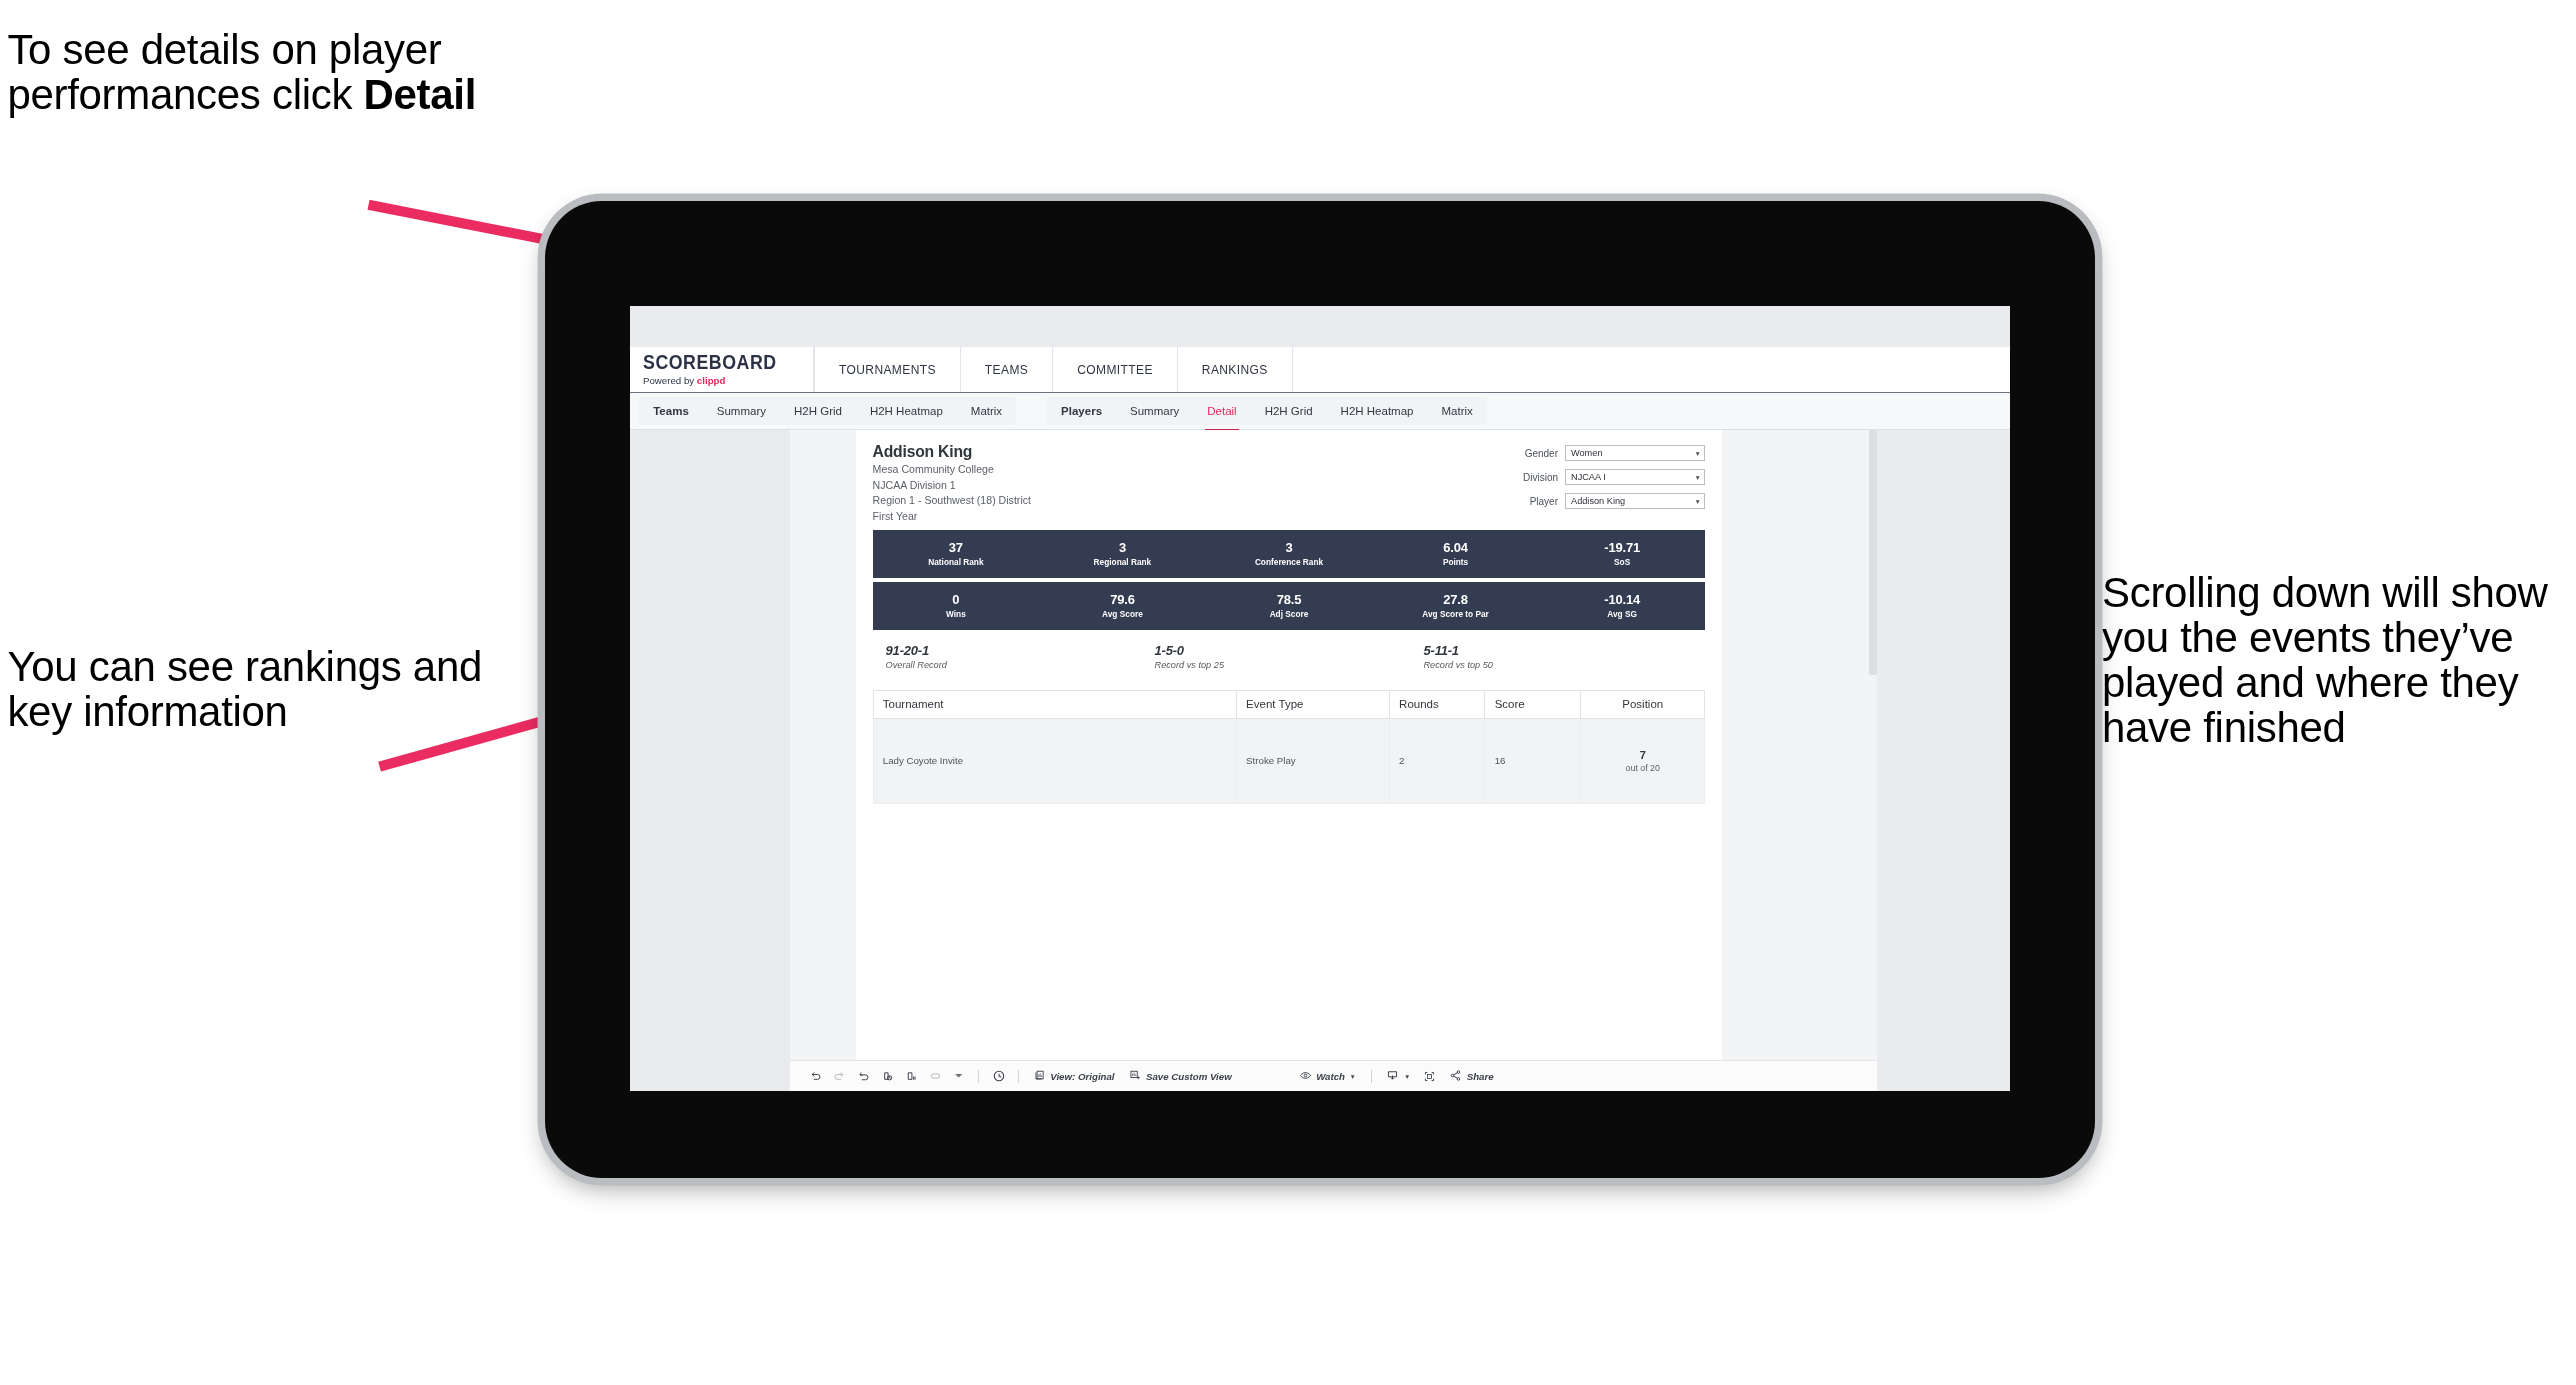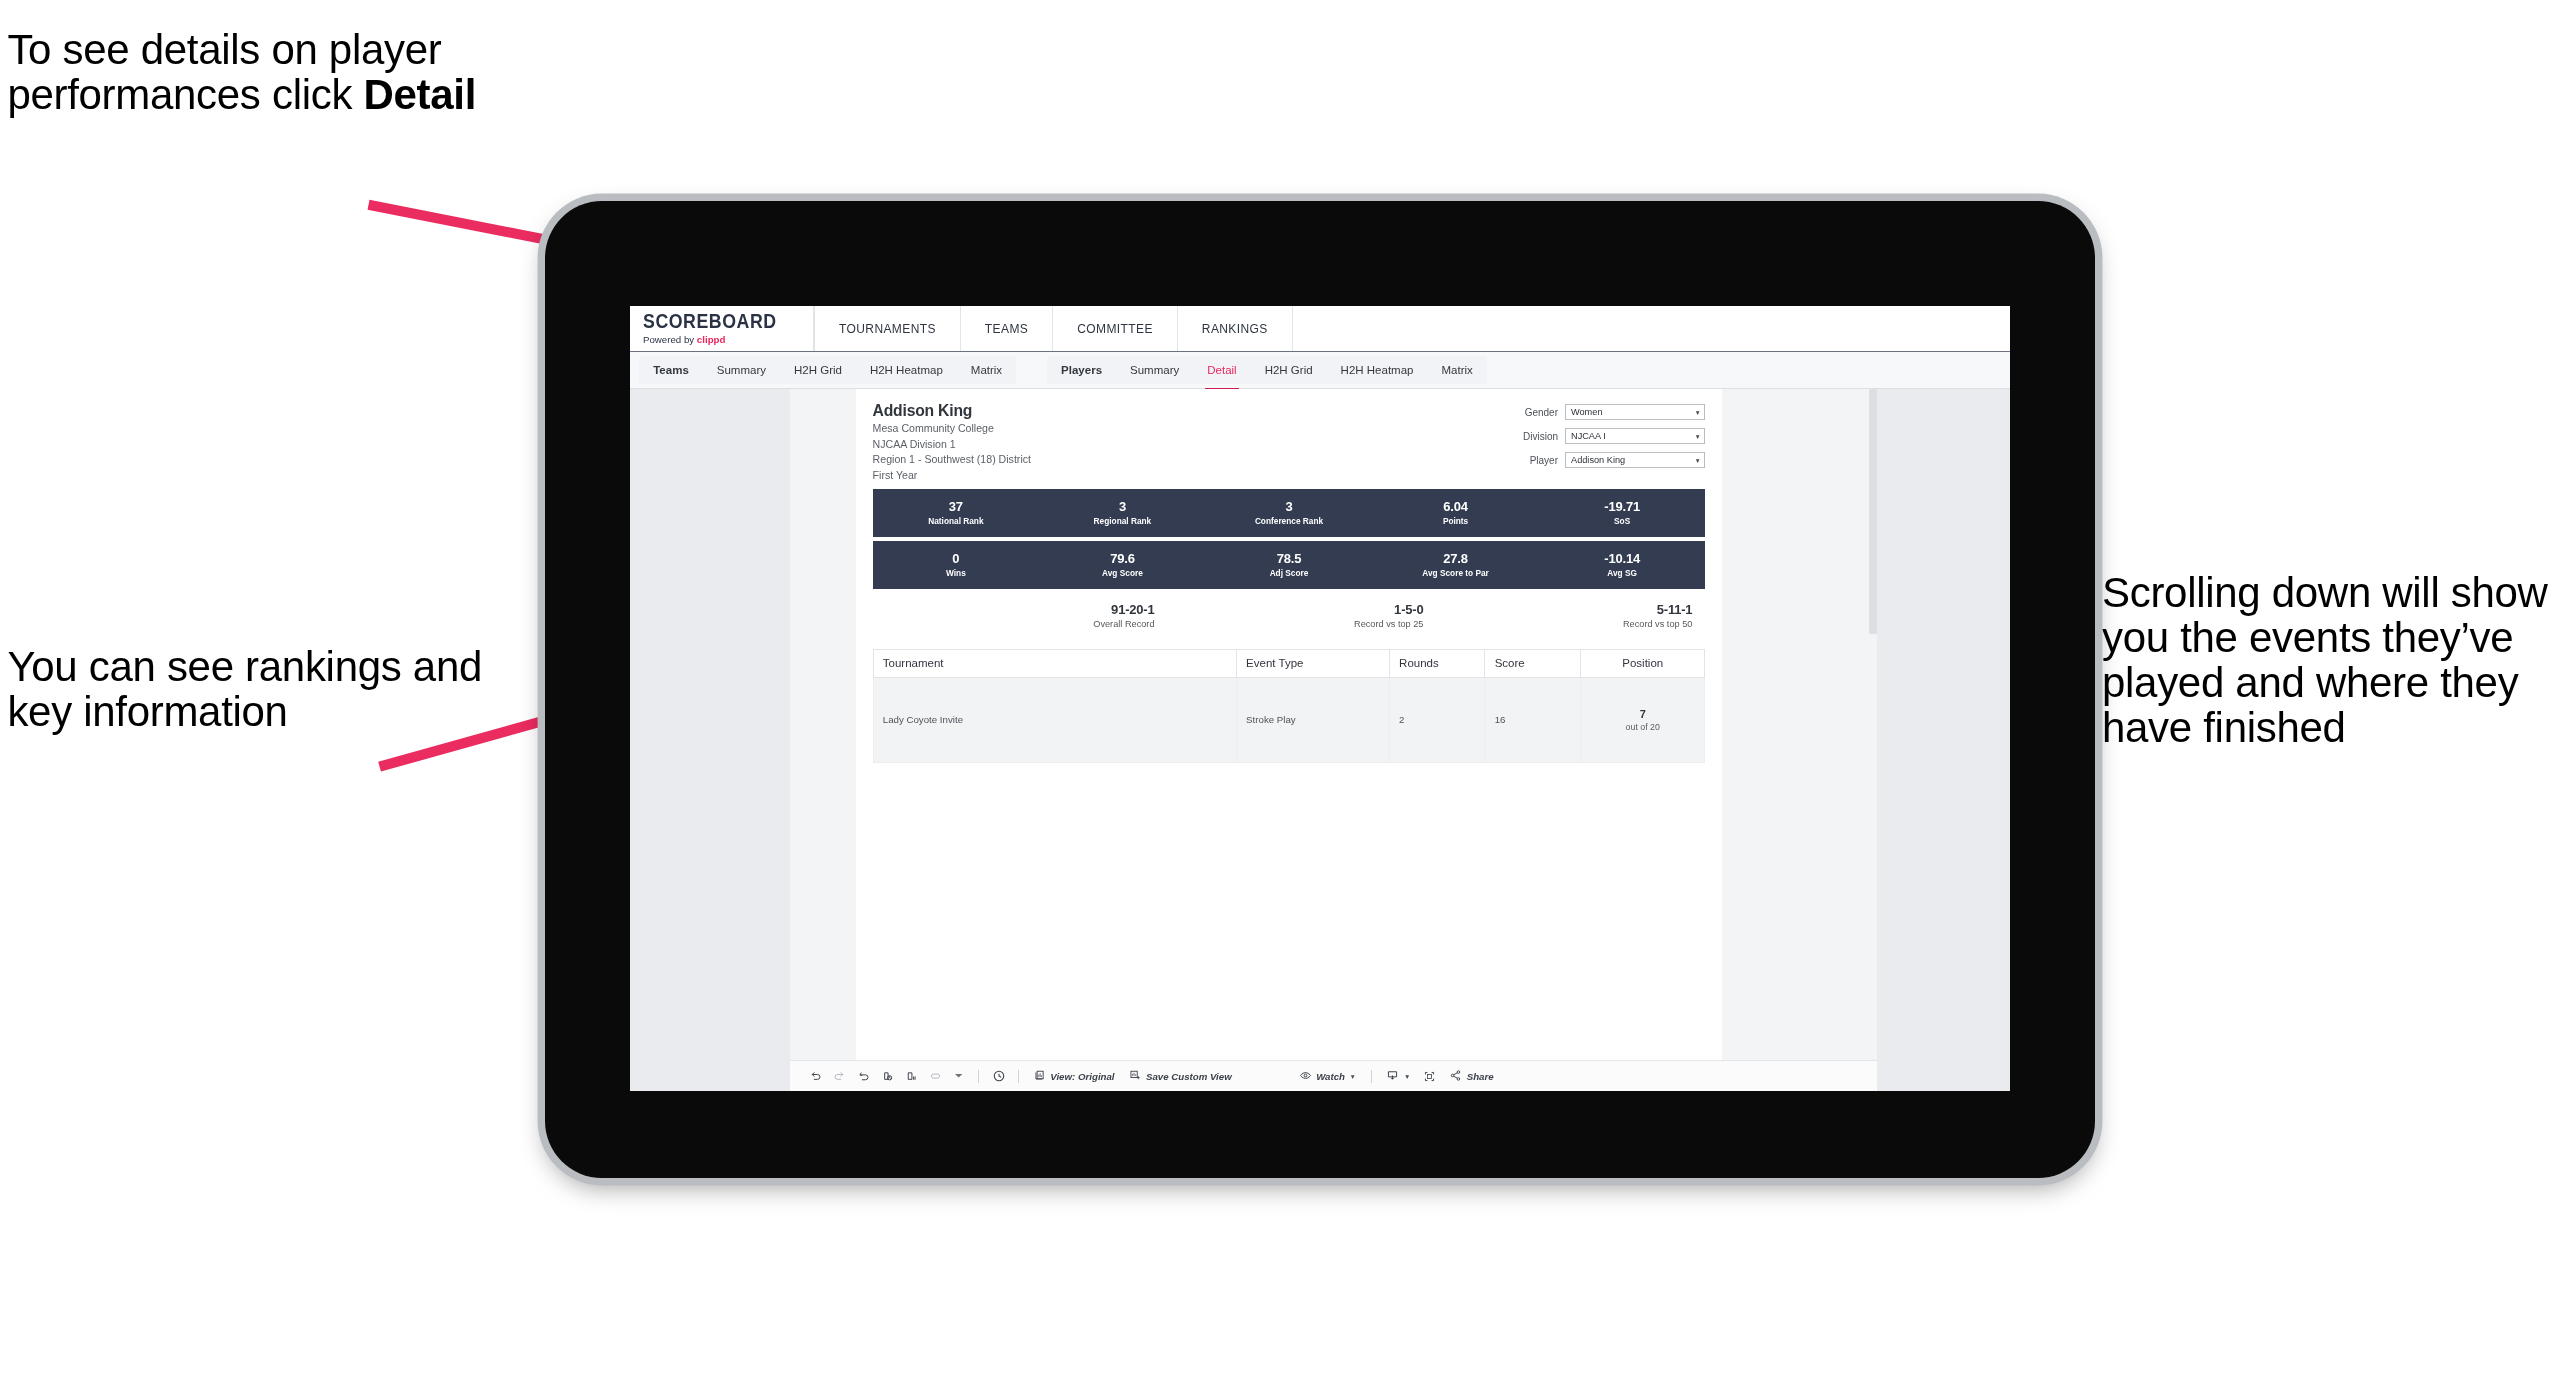--- a/index.html
+++ b/index.html
@@ -40,21 +40,21 @@
   }
   #tablet-screen {
     position: absolute;
     left: 85px; top: 105px;
     width: 1380px; height: 785px;
     background: #e9ebee;
     overflow: hidden;
   }
 
   
-  #app { position:absolute; inset:0; display:flex; flex-direction:column; background:#0c4a6e; }
+  #app { position:absolute; inset:0; display:flex; flex-direction:column; background:#0c4a6e;margin-top:41px; }
 
   .app-header {
     height: 46px;
     background: #ffffff;
     display: flex;
     align-items: stretch;
     border-bottom: 0.9px solid #6c7280;
     flex: 0 0 auto;
   }
   .brand {
@@ -138,21 +138,21 @@
 
   .statbar {
     margin-top:5.5px; background:#343c52; display:flex; height:48px; align-items:center;
   }
   .statbar + .statbar { margin-top:4.6px; }
   .stat { flex:1; text-align:center; color:#fff; }
   .stat-val { font-size:13px; font-weight:700; line-height:1.1; letter-spacing:-0.2px; }
   .stat-lbl { font-size:8.3px; font-weight:700; margin-top:1.8px; }
 
   .records { display:flex; margin-top:13px; padding:0 13px 0 13px; }
-  .rec { flex:1; text-align:right; }
+  .rec { flex:1; text-align:left;font-style:italic; }
   .rec-val { font-size:13px; font-weight:700; color:#31363d; letter-spacing:-0.2px; }
   .rec-lbl { font-size:9.2px; color:#55595f; margin-top:1.8px; }
 
   .evt-table { margin-top:20px; width:100%; border-collapse:collapse; table-layout:fixed;padding-left:26px; }
   .evt-table th {
     text-align:left; font-size:11.5px; font-weight:400; color:#31363d;
     padding:7.4px 9.2px; border:0.9px solid #e1e3e7; border-top:0.9px solid #e1e3e7;
     background:#fff; vertical-align:middle;
   }
   .evt-table th.c { text-align:center; }

